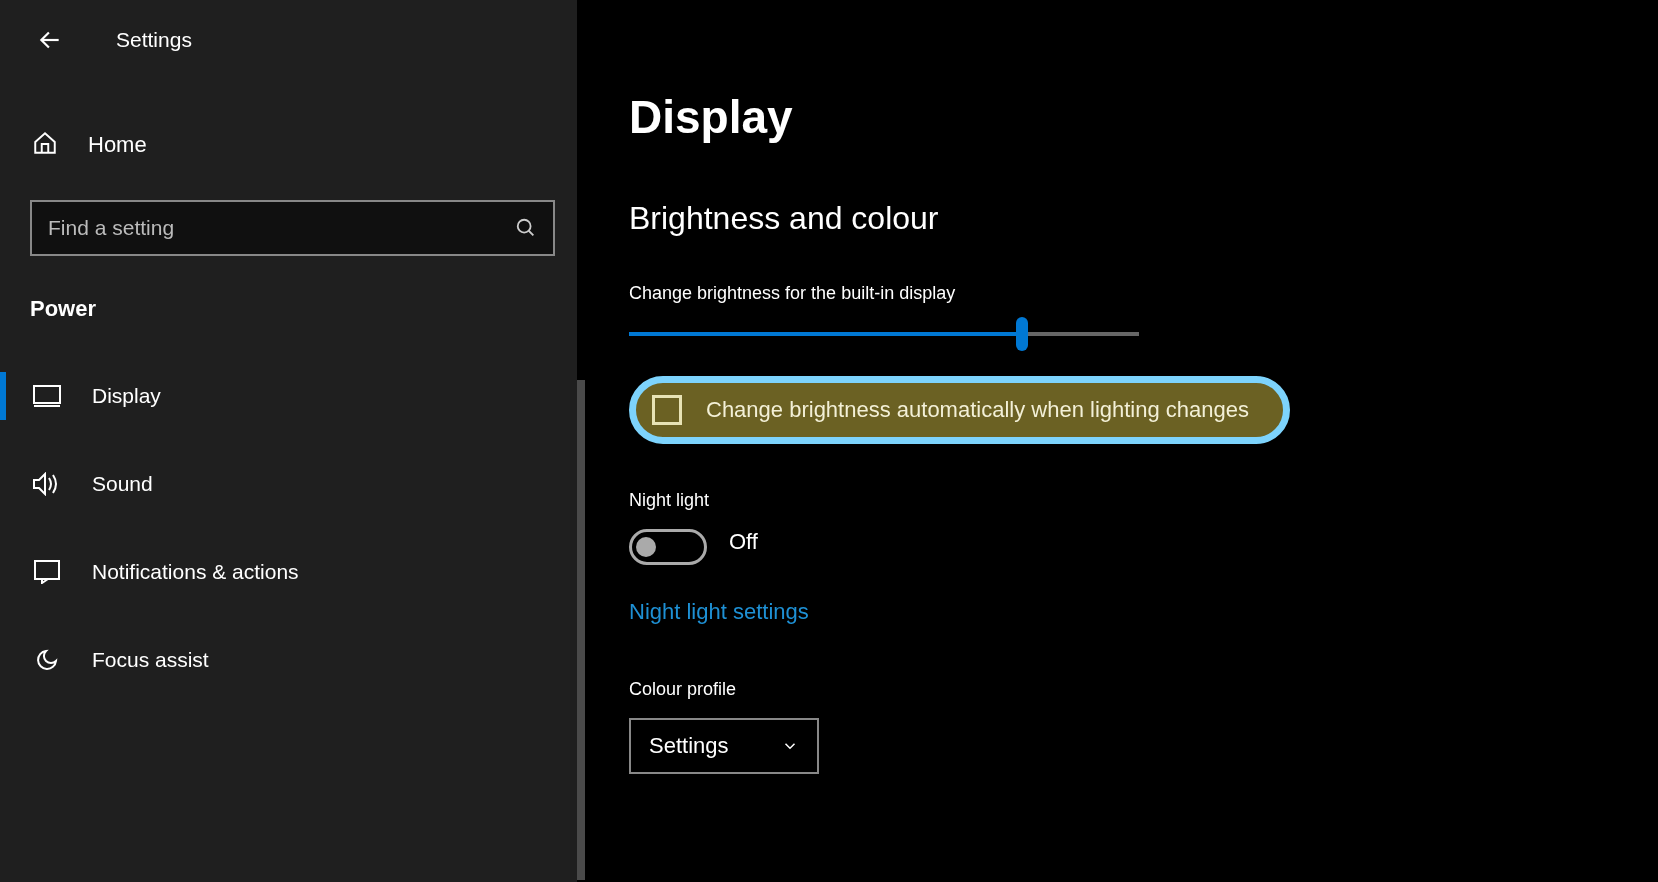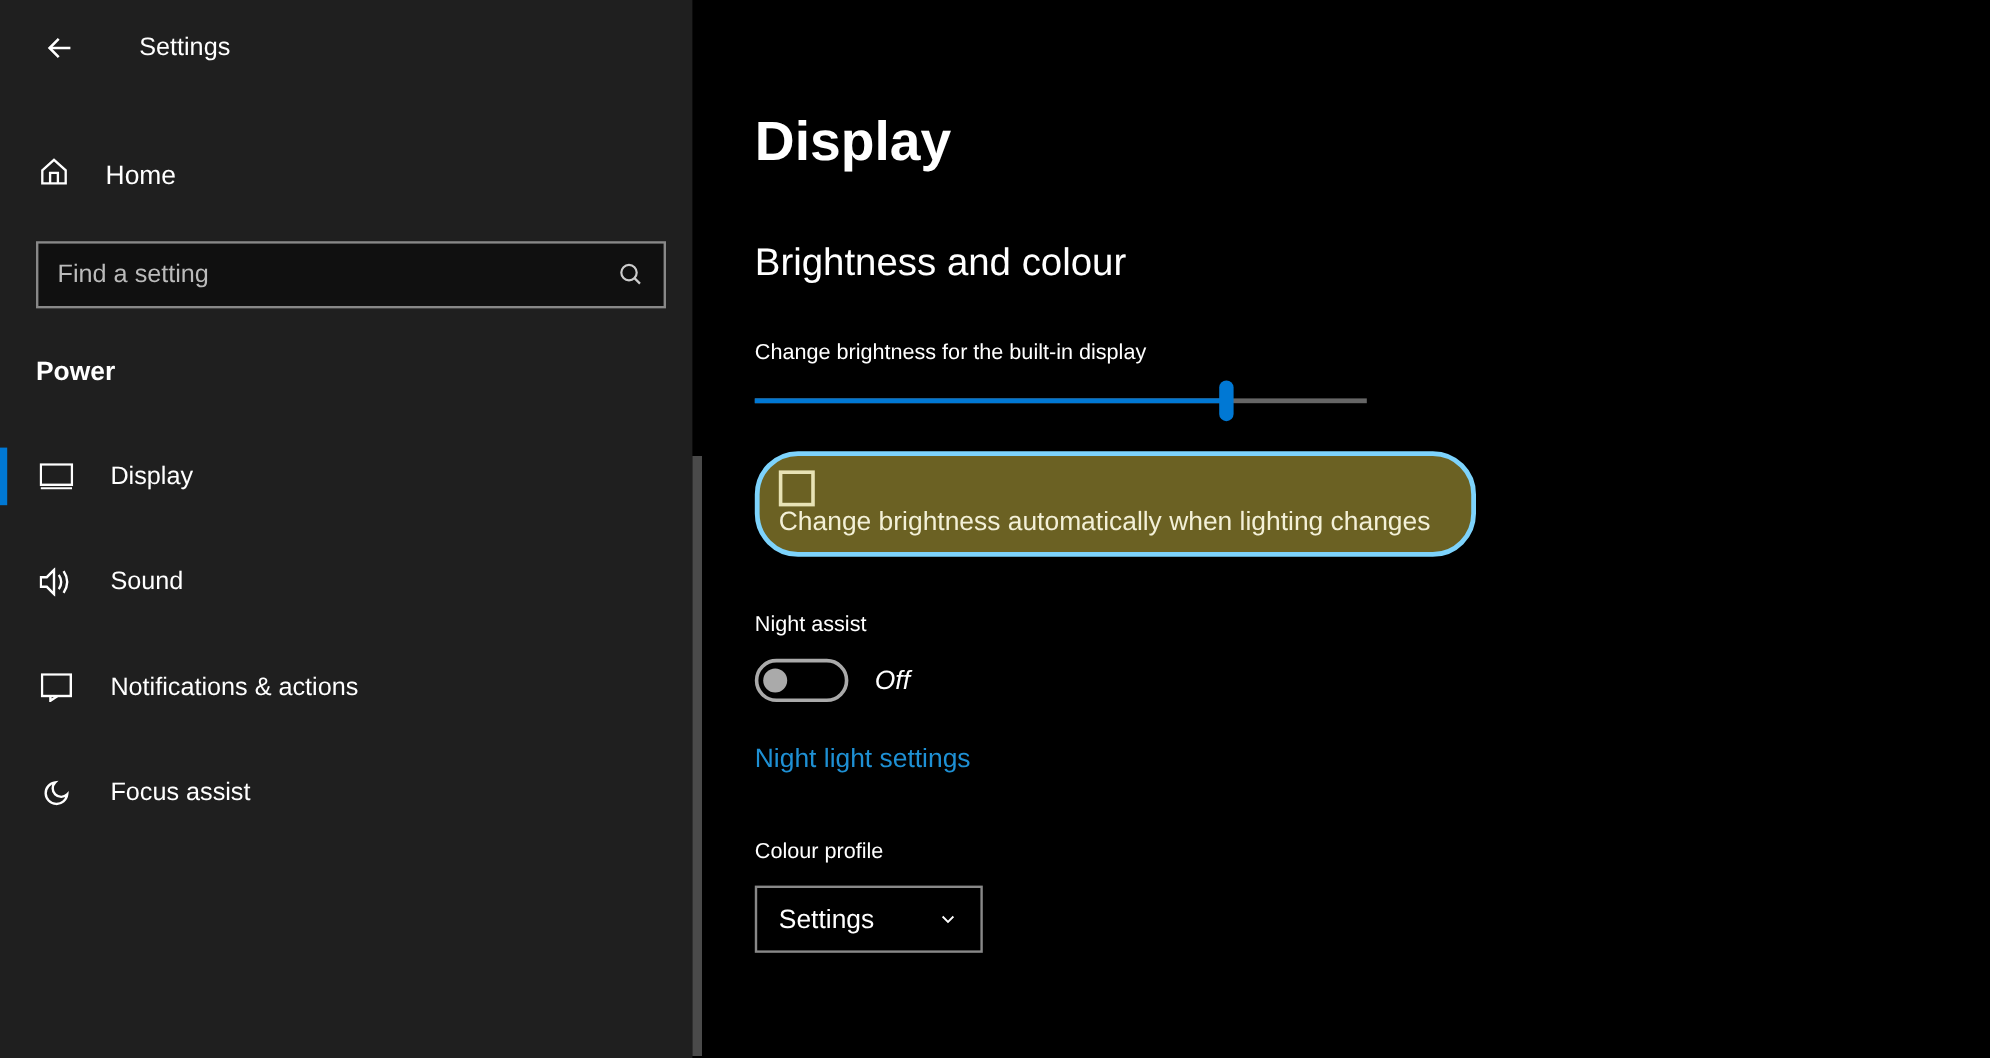--- a/index.html
+++ b/index.html
@@ -107,33 +107,32 @@
   .slider-track-fill {
     position: absolute; left: 0; top: 10px; height: 4px; background: #0078d4;
   }
   .slider-thumb {
     position: absolute; top: -5px; width: 12px; height: 34px;
     background: #0078d4; border-radius: 6px;
     transform: translateX(-6px);
   }
   .highlight-box {
     display: inline-flex;
-    align-items: flex-start;
+    align-items: center;
     background: #6b6123;
-    border: 4px solid #7dd3fc;
+    border: 7px solid #7dd3fc;
     border-radius: 36px;
     padding: 12px 34px 12px 16px;
     margin-bottom: 46px;
-    flex-direction: column;
   }
   .highlight-box .chk {
     width: 30px; height: 30px; border: 3px solid #e8e3b5; margin-right: 24px;
   }
   .highlight-box .txt { font-size: 22px; color: #f3f0d7; }
-  .toggle-row { display:flex; align-items:center; margin-bottom: 34px; font-style: italic; }
+  .toggle-row { display:flex; margin-bottom: 34px; }
   .toggle {
     width: 78px; height: 36px; border: 3px solid #aaa; border-radius: 20px;
     display:flex; align-items:center; padding: 0 4px;
   }
   .toggle-knob { width: 20px; height: 20px; background:#aaa; border-radius:50%; }
   .toggle-label { font-size: 22px; margin-left: 22px; }
   .link { color: #1e90d4; font-size: 22px; cursor:pointer; margin-bottom: 44px; display:inline-block;}
   .dropdown {
     display:inline-flex; align-items:center; justify-content:space-between;
     border: 2px solid #888; height: 56px; padding: 0 18px; min-width: 190px;
@@ -228,21 +227,21 @@
     <div class="slider-track-bg"></div>
     <div class="slider-track-fill" id="slider-fill" style="width: 77%;"></div>
     <div class="slider-thumb" id="slider-thumb" style="left: 77%;"></div>
   </div>
 
   <div class="highlight-box">
     <div class="chk"></div>
     <div class="txt">Change brightness automatically when lighting changes</div>
   </div>
 
-  <div class="setting-label">Night assist</div>
+  <div class="setting-label">Night light</div>
   <div class="toggle-row">
     <div class="toggle">
       <div class="toggle-knob"></div>
     </div>
     <div class="toggle-label">Off</div>
   </div>
 
   <a class="link">Night light settings</a>
 
   <div class="setting-label" style="margin-top:10px">Colour profile</div>

